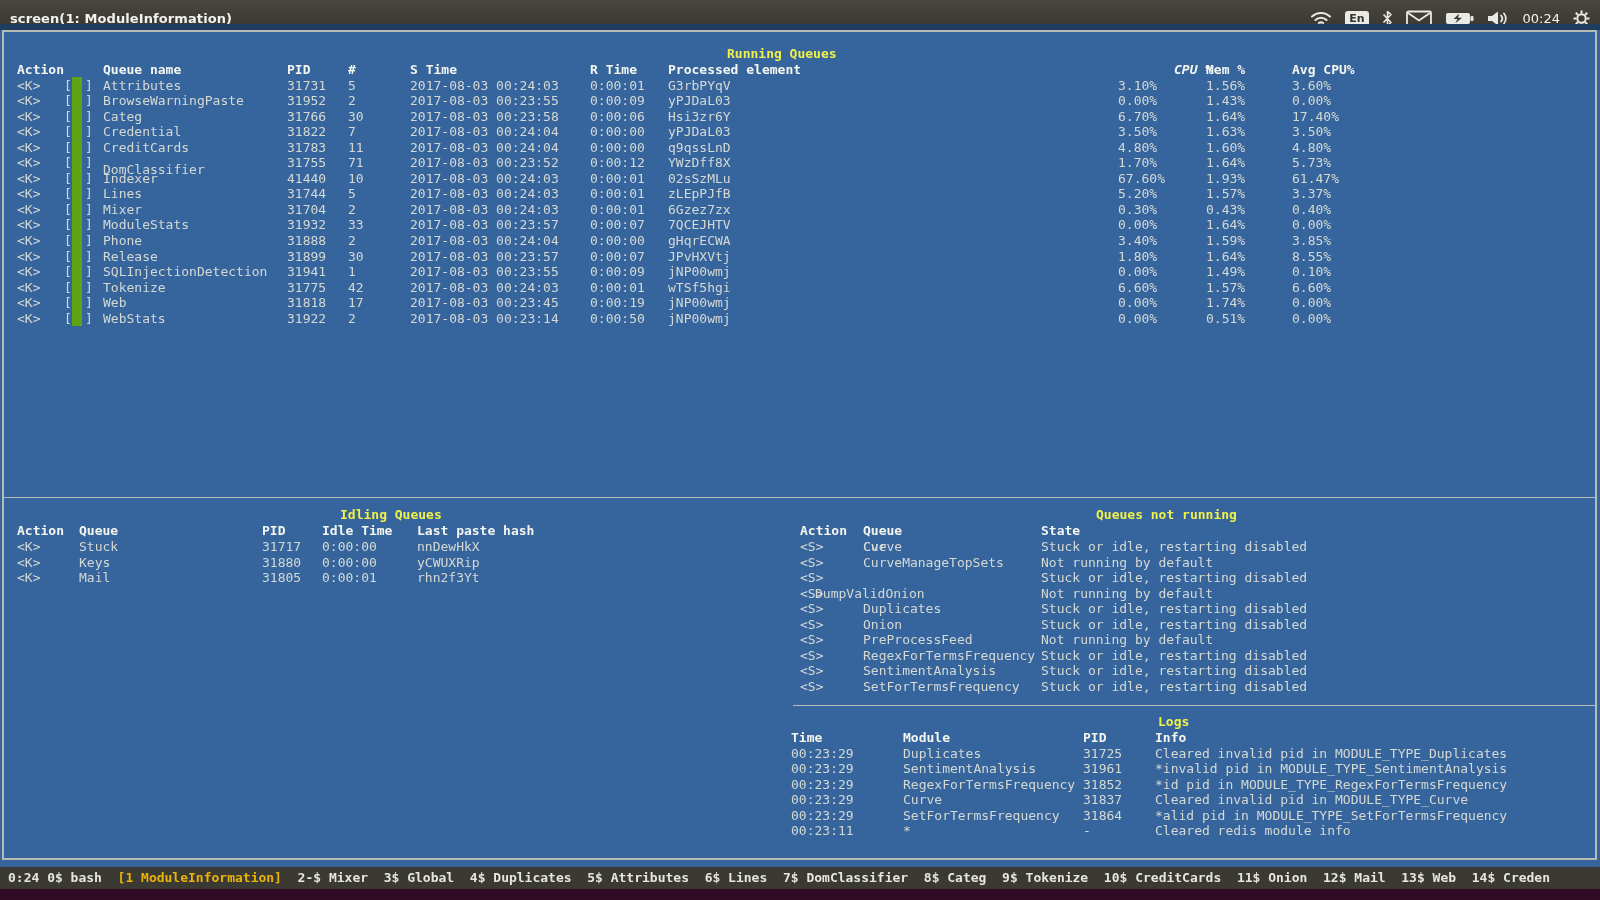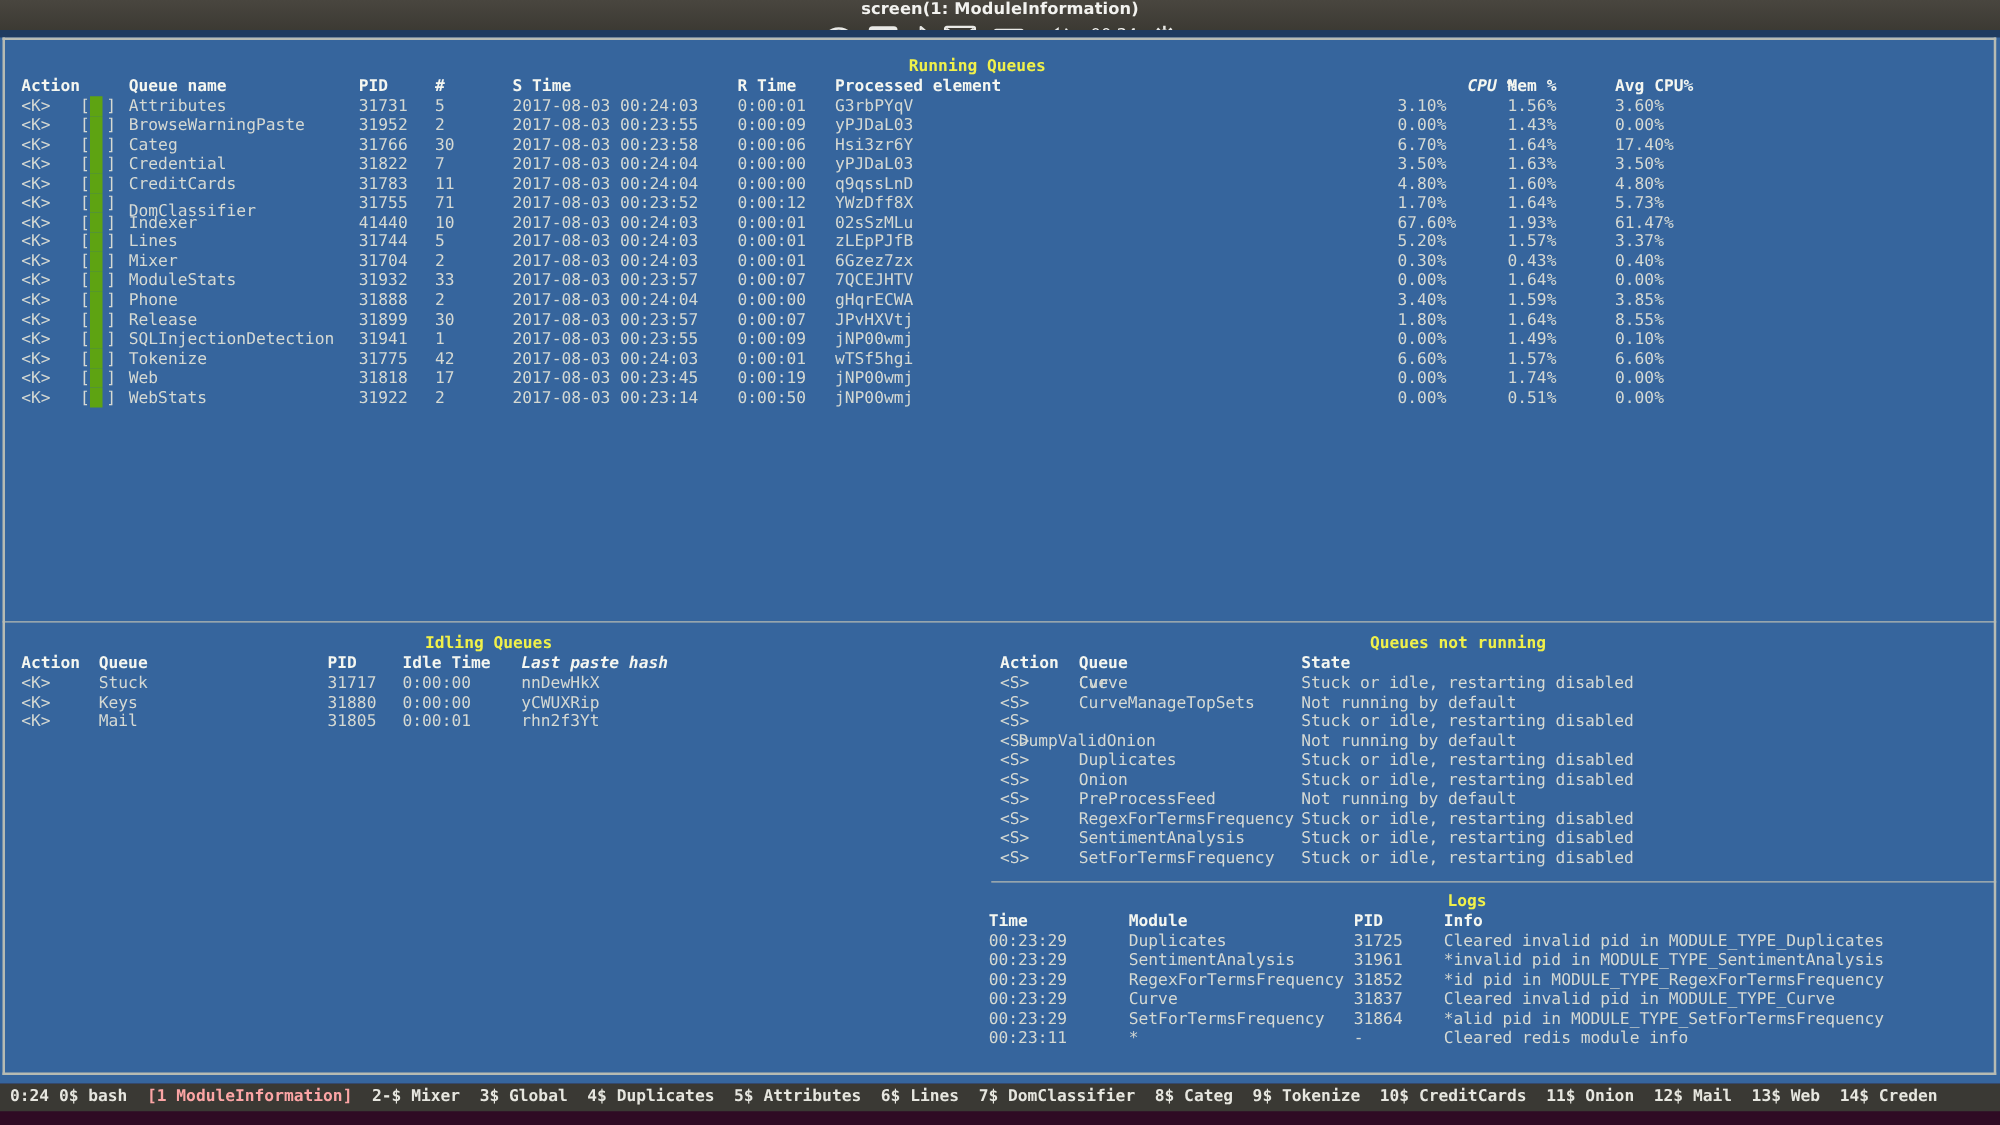--- a/index.html
+++ b/index.html
@@ -7,21 +7,21 @@
     width:1600px;height:900px;position:relative;overflow:hidden;
     background:#2f0b24;
     font-family:"DejaVu Sans Mono", monospace;
   }
   
   .panel{
     position:absolute;top:0;left:0;width:1600px;height:38px;
     background:linear-gradient(#49463f,#35332d);
     border-bottom:1px solid #1d1c19;
     display:flex;align-items:center;justify-content:space-between;
-    box-sizing:border-box;padding:0 10px;flex-direction:column;
+    box-sizing:border-box;padding:0 10px;
   }
   .panel-title{
     color:#f2f2ef;font-family:"DejaVu Sans", sans-serif;
     font-size:13px;font-weight:bold;letter-spacing:0.1px;
   }
   .tray{display:flex;align-items:center;gap:13px;}
   .tray svg{display:block;}
   .kbd-badge{
     background:#e9e9e6;color:#34322d;border-radius:3px;
     font-family:"DejaVu Sans", sans-serif;font-size:11px;font-weight:bold;
@@ -39,21 +39,21 @@
   .hdr{font-weight:bold;color:#f4f6f0;}
   .ttl{font-weight:bold;color:#f0f04a;}
   .gauge{position:absolute;width:10px;height:15.6px;background:#5ea312;}
   
   .statusbar{
     position:absolute;top:867px;left:0;width:1600px;height:22px;
     background:#3a3934;color:#e6e6df;
     font-size:13px;font-weight:bold;line-height:22px;
     white-space:pre;box-sizing:border-box;padding-left:8px;overflow:hidden;
   }
-  .statusbar .active{color:#fca5a5;}
+  .statusbar .active{color:#eab308;}
 </style>
 </head>
 <body>
 
 <div class="panel">
   <div class="panel-title">screen(1: ModuleInformation)</div>
   <div class="tray">
     <span>
       <svg width="22" height="17" viewBox="0 0 22 17">
         <path d="M2 6.5a13 13 0 0 1 18 0" fill="none" stroke="#e9e9e6" stroke-width="2" stroke-linecap="round"></path>
@@ -327,21 +327,21 @@
       <span class="t" style="left: 1206px; top: 286.75px;">0.51%</span>
       <span class="t" style="left: 1292px; top: 286.75px;">0.00%</span>
       <span class="t" style="left: 64px; top: 286.75px;">[</span>
       <div class="gauge" style="left: 71.5px; top: 286.25px;"></div>
       <span class="t" style="left: 85px; top: 286.75px;">]</span>
       <span class="t ttl" style="left: 340px; top: 483px;">Idling Queues</span>
       <span class="t hdr" style="left: 17px; top: 499px;">Action</span>
       <span class="t hdr" style="left: 79px; top: 499px;">Queue</span>
       <span class="t hdr" style="left: 262px; top: 499px;">PID</span>
       <span class="t hdr" style="left: 322px; top: 499px;">Idle Time</span>
-      <span class="t hdr" style="left: 417px; top: 499px; font-style: italic;">Last paste hash</span>
+      <span class="t hdr" style="left: 417px; top: 499px;">Last paste hash</span>
       <span class="t" style="left: 17px; top: 515px;">&lt;K&gt;</span>
       <span class="t" style="left: 79px; top: 515px;">Stuck</span>
       <span class="t" style="left: 262px; top: 515px;">31717</span>
       <span class="t" style="left: 322px; top: 515px;">0:00:00</span>
       <span class="t" style="left: 417px; top: 515px;">nnDewHkX</span>
       <span class="t" style="left: 17px; top: 530.55px;">&lt;K&gt;</span>
       <span class="t" style="left: 79px; top: 530.55px;">Keys</span>
       <span class="t" style="left: 262px; top: 530.55px;">31880</span>
       <span class="t" style="left: 322px; top: 530.55px;">0:00:00</span>
       <span class="t" style="left: 417px; top: 530.55px;">yCWUXRip</span>

